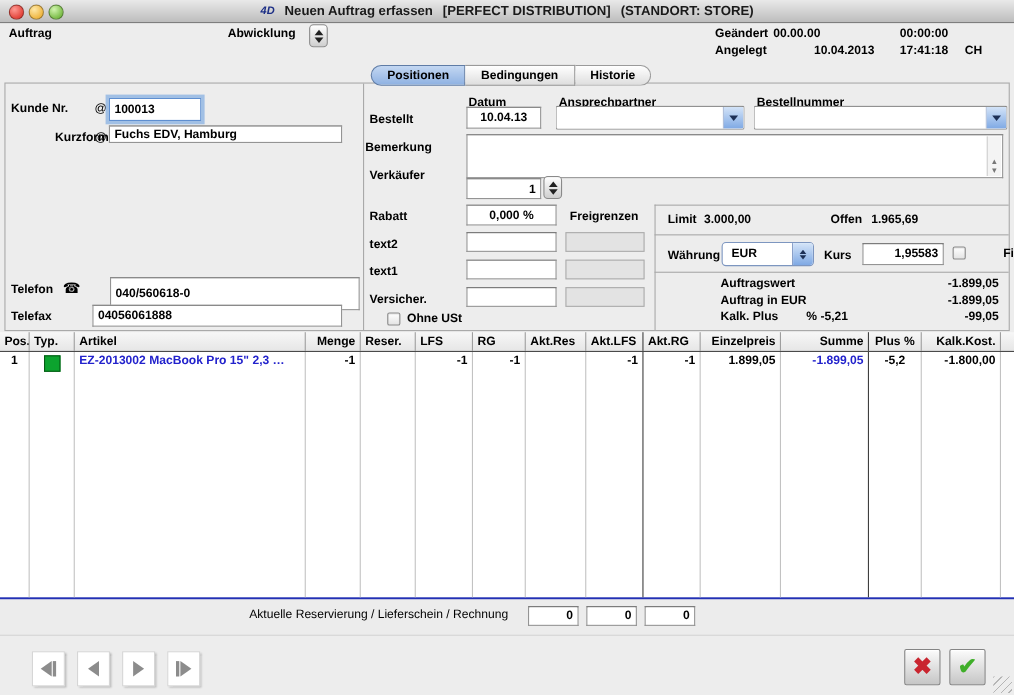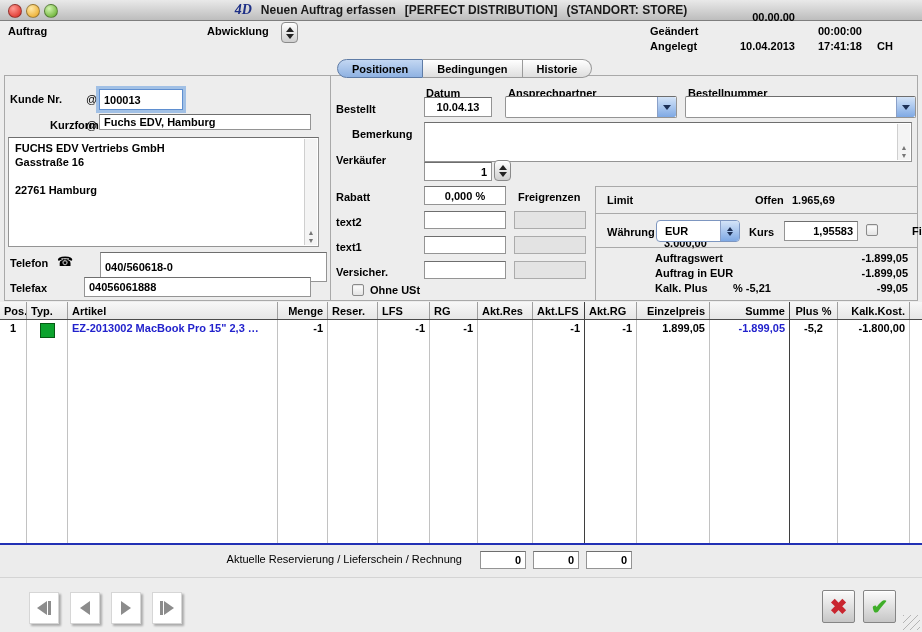--- a/index.html
+++ b/index.html
@@ -16,21 +16,21 @@
     position:absolute; left:0; top:0; width:922px; height:20px;
     background:linear-gradient(#e9e9e9,#bdbdbd);
     border-bottom:1px solid #7e7e7e;
     display:flex; align-items:center; justify-content:center; gap:9px;
     font-weight:bold; font-size:12px; color:#1a1a1a;
   }
   .tl { position:absolute; top:4px; width:12px; height:12px; border-radius:50%; border:1px solid rgba(0,0,0,.35); }
   #tl-close { left:8px;  background:radial-gradient(circle at 35% 30%, #ff9a93, #e3453c 70%); }
   #tl-min   { left:26px; background:radial-gradient(circle at 35% 30%, #ffe9a8, #efb743 70%); }
   #tl-zoom  { left:44px; background:radial-gradient(circle at 35% 30%, #d2f5b0, #7cbd49 70%); }
-  #logo4d { font-family:Liberation Serif, serif; font-style:italic; font-weight:bold; font-size:14px; color:#1d2f86; }
+  #logo4d { font-family:Liberation Sans, sans-serif; font-style:italic; font-weight:bold; font-size:10px; color:#1d2f86; }
 
   
   .stepper {
     position:absolute; width:17px; height:21px; box-sizing:border-box;
     background:linear-gradient(#ffffff,#cfcfcf); border:1px solid #8a8a8a; border-radius:4px;
     display:flex; flex-direction:column; align-items:center; justify-content:center; gap:2px;
   }
   .tri-up  { width:0; height:0; border-left:4px solid transparent; border-right:4px solid transparent; border-bottom:5px solid #222; }
   .tri-dn  { width:0; height:0; border-left:4px solid transparent; border-right:4px solid transparent; border-top:5px solid #222; }
 
@@ -155,21 +155,21 @@
     <span>(STANDORT: STORE)</span>
   </div>
 
   <div class="lbl" style="left:8px; top:25px;">Auftrag</div>
   <div class="lbl" style="left:207px; top:25px;">Abwicklung</div>
   <div class="stepper" style="left:281px; top:22px;">
     <span class="tri-up"></span>
     <span class="tri-dn"></span>
   </div>
   <div class="lbl" style="left:650px; top:25px;">Geändert</div>
-  <div class="lbl" style="left:703px; top:11px; width:92px; text-align:right;">00.00.00</div>
+  <div class="lbl" style="left:703px; top:25px; width:92px; text-align:left;">00.00.00</div>
   <div class="lbl" style="left:800px; top:25px; width:62px; text-align:right;">00:00:00</div>
   <div class="lbl" style="left:650px; top:40px;">Angelegt</div>
   <div class="lbl" style="left:703px; top:40px; width:92px; text-align:right;">10.04.2013</div>
   <div class="lbl" style="left:800px; top:40px; width:62px; text-align:right;">17:41:18</div>
   <div class="lbl" style="left:877px; top:40px;">CH</div>
 
   <div class="frame" style="left:4px; top:75px; width:914px; height:226px;"></div>
   <div class="vline" style="left:330px; top:76px; height:224px;"></div>
 
   <div id="tabs">
@@ -179,32 +179,20 @@
   </div>
 
   <div class="lbl" style="left:10px; top:93px;">Kunde Nr.</div>
   <div class="lbl" style="left:86px; top:93px; font-weight:normal;">@</div>
   <div class="fld focus" style="left:99px; top:89px; width:84px; height:21px;">100013</div>
 
   <div class="lbl" style="left:10px; top:119px;margin-left:40px;">Kurzform</div>
   <div class="lbl" style="left:86px; top:119px; font-weight:normal;">@</div>
   <div class="fld" style="left:99px; top:114px; width:212px; height:16px;">Fuchs EDV, Hamburg</div>
 
-  <div class="fld" style="left:8px; top:137px; width:311px; height:110px; align-items:flex-start; padding:3px 6px;">
-    <div style="line-height:14px;">
-      <div>FUCHS EDV Vertriebs GmbH</div>
-      <div>Gasstraße 16</div>
-      <div>&nbsp;</div>
-      <div>22761 Hamburg</div>
-    </div>
-    <div class="scrolltrack">
-        <span>▲</span>
-        <span>▼</span>
-      </div>
-  </div>
 
   <div class="lbl" style="left:10px; top:257px;">Telefon</div>
   <div class="abs" style="left:57px; top:254px; font-size:13px;">☎</div>
   <div class="fld" style="left:100px; top:252px; width:227px; height:30px;">040/560618-0</div>
   <div class="lbl" style="left:10px; top:282px;">Telefax</div>
   <div class="fld" style="left:84px; top:277px; width:227px; height:20px;">04056061888</div>
 
   <div class="lbl" style="left:426px; top:87px;">Datum</div>
   <div class="lbl" style="left:508px; top:87px;">Ansprechpartner</div>
   <div class="lbl" style="left:688px; top:87px;">Bestellnummer</div>
@@ -218,21 +206,21 @@
         <span class="tri-dn"></span>
       </span>
   </div>
   <div class="fld" style="left:685px; top:96px; width:231px; height:22px; border-radius:2px;">
     <span></span>
     <span class="combo-cap">
         <span class="tri-dn"></span>
       </span>
   </div>
 
-  <div class="lbl" style="left:352px; top:128px;">Bemerkung</div>
+  <div class="lbl" style="left:332px; top:128px;">Bemerkung</div>
   <div class="fld" style="left:424px; top:122px; width:488px; height:40px; align-items:flex-start; padding:2px 4px;">
     <span></span>
     <div class="scrolltrack">
         <span>▲</span>
         <span>▼</span>
       </div>
   </div>
 
   <div class="lbl" style="left:336px; top:154px;">Verkäufer</div>
   <div class="fld right" style="left:424px; top:162px; width:68px; height:19px;">1</div>
@@ -259,21 +247,21 @@
 
   <div class="checkbox" style="left:352px; top:284px;"></div>
   <div class="lbl" style="left:370px; top:284px;">Ohne USt</div>
 
   <div class="vline" style="left:595px; top:186px; height:114px;"></div>
   <div class="hline" style="left:595px; top:186px; width:322px;"></div>
   <div class="hline" style="left:595px; top:213px; width:322px;"></div>
   <div class="hline" style="left:595px; top:247px; width:322px;"></div>
 
   <div class="lbl" style="left:607px; top:194px;">Limit</div>
-  <div class="lbl" style="left:664px; top:194px;margin-top:43px;">3.000,00</div>
+  <div class="lbl" style="left:640px; top:194px;">3.000,00</div>
   <div class="lbl" style="left:755px; top:194px;">Offen</div>
   <div class="lbl" style="left:792px; top:194px;">1.965,69</div>
 
   <div class="lbl" style="left:607px; top:226px;">Währung</div>
   <div class="popup" style="left:656px; top:220px; width:84px; height:22px;">
     <span>EUR</span>
     <span class="cap">
         <span class="tri-up"></span>
         <span class="tri-dn"></span>
       </span>

